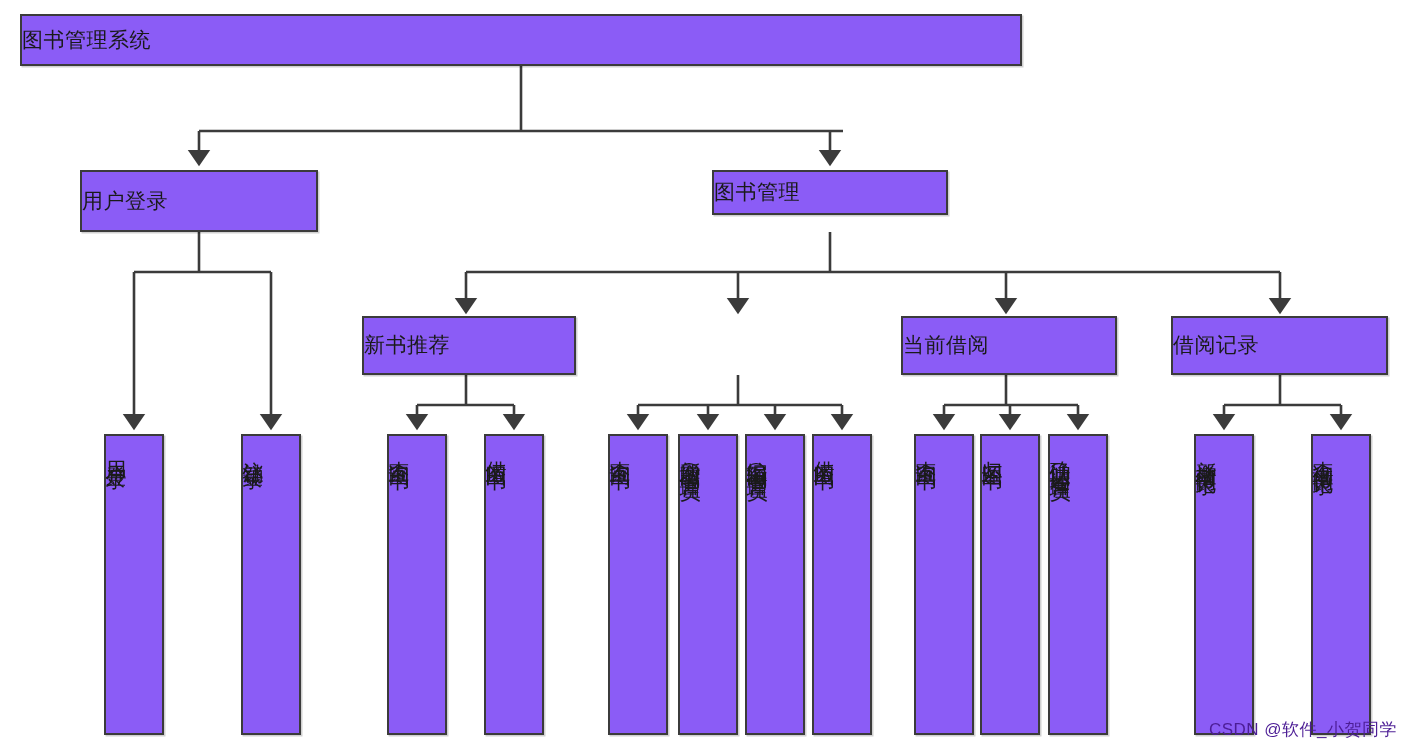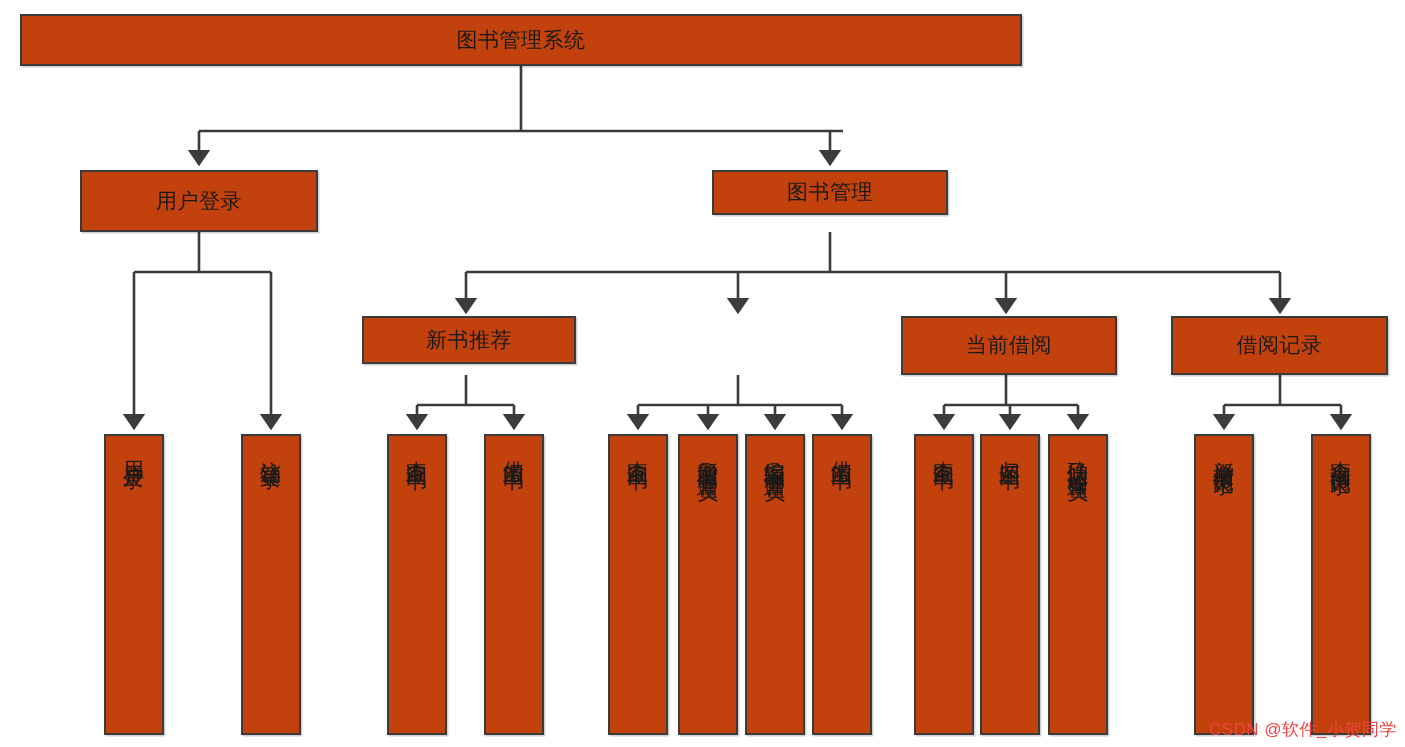--- a/index.html
+++ b/index.html
@@ -22,25 +22,25 @@
   svg#edges {
     position: absolute;
     top: 0;
     left: 0;
     width: 1405px;
     height: 747px;
   }
   .node {
     position: absolute;
     box-sizing: border-box;
-    background: #c2410c;
+    background: #8b5cf6;
     border: 2.5px solid #3b3b3b;
     display: flex;
     align-items: center;
-    justify-content: center;
+    justify-content: flex-start;
     box-shadow: 1.5px 1.5px 0 rgba(0,0,0,0.18);
   }
   .node .label {
     color: #1a1a1a;
     font-size: 21px;
     line-height: 1.16;
     letter-spacing: 0.5px;
     white-space: nowrap;
     text-align: center;
   }
@@ -54,21 +54,21 @@
     white-space: pre;
     font-size: 21px;
     letter-spacing: 3px;
     line-height: 1;
   }
   .watermark {
     position: absolute;
     right: 8px;
     bottom: 6px;
     font-size: 17px;
-    color: #ef4444;
+    color: #4c1d95;
     white-space: nowrap;
     letter-spacing: 0.5px;
   }
 </style>
 </head>
 <body>
 
 <div id="diagram-root">
 
   <svg id="edges" viewBox="0 0 1405 747" xmlns="http://www.w3.org/2000/svg">
@@ -125,21 +125,21 @@
     <span class="label">图书管理系统</span>
   </div>
 
   <div class="node" style="left:80px; top:170px; width:238px; height:62px;">
     <span class="label">用户登录</span>
   </div>
   <div class="node" style="left:712px; top:170px; width:236px; height:45px;">
     <span class="label">图书管理</span>
   </div>
 
-  <div class="node" style="left:362px; top:316px; width:214px; height:48px;">
+  <div class="node" style="left:362px; top:316px; width:214px; height:59px;">
     <span class="label">新书推荐</span>
   </div>
   <div class="node" style="left:1171px; top:316px; width:217px; height:59px;">
     <span class="label">借阅记录</span>
   </div>
   <div class="node" style="left:901px; top:316px; width:216px; height:59px;">
     <span class="label">当前借阅</span>
   </div>
 
   <div class="node leaf" style="left:104px; top:434px; width:60px; height:301px;">

